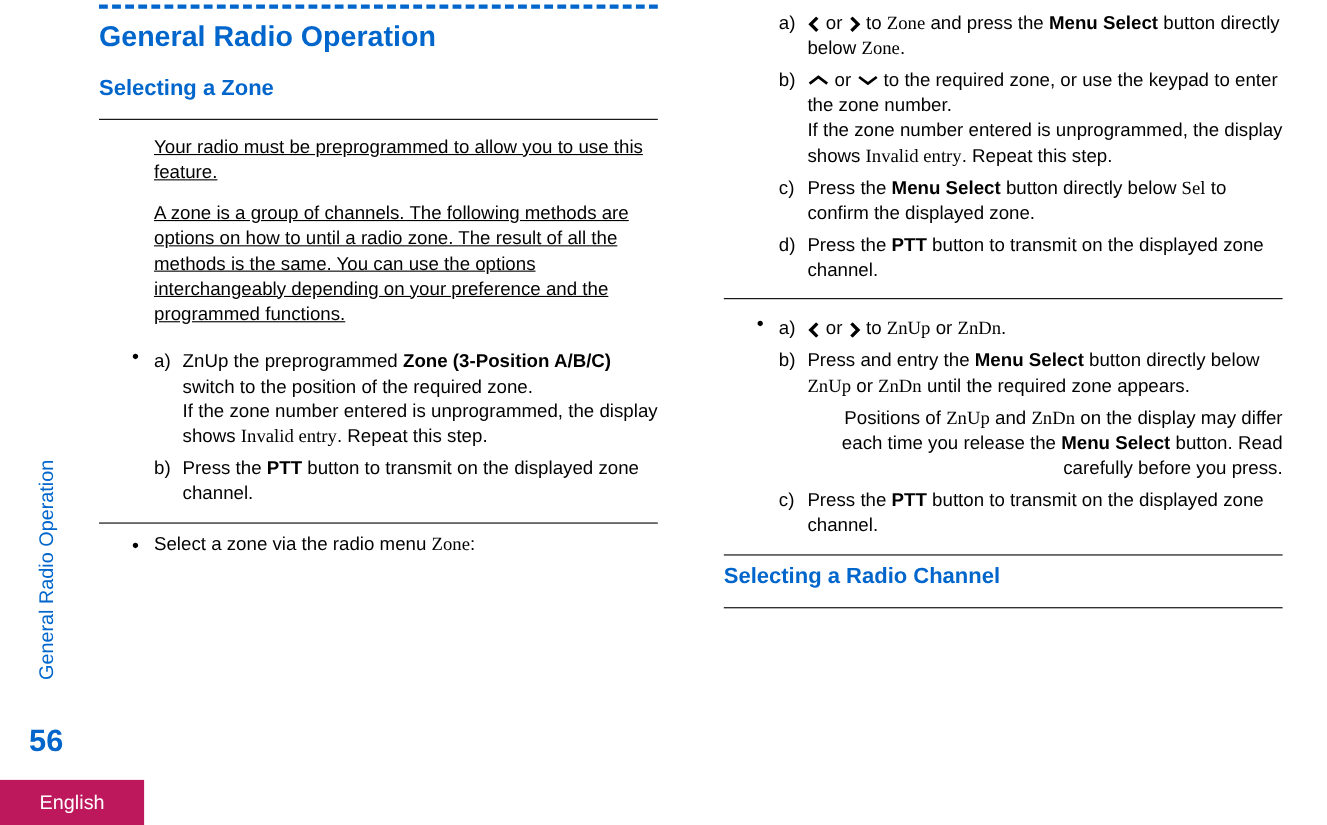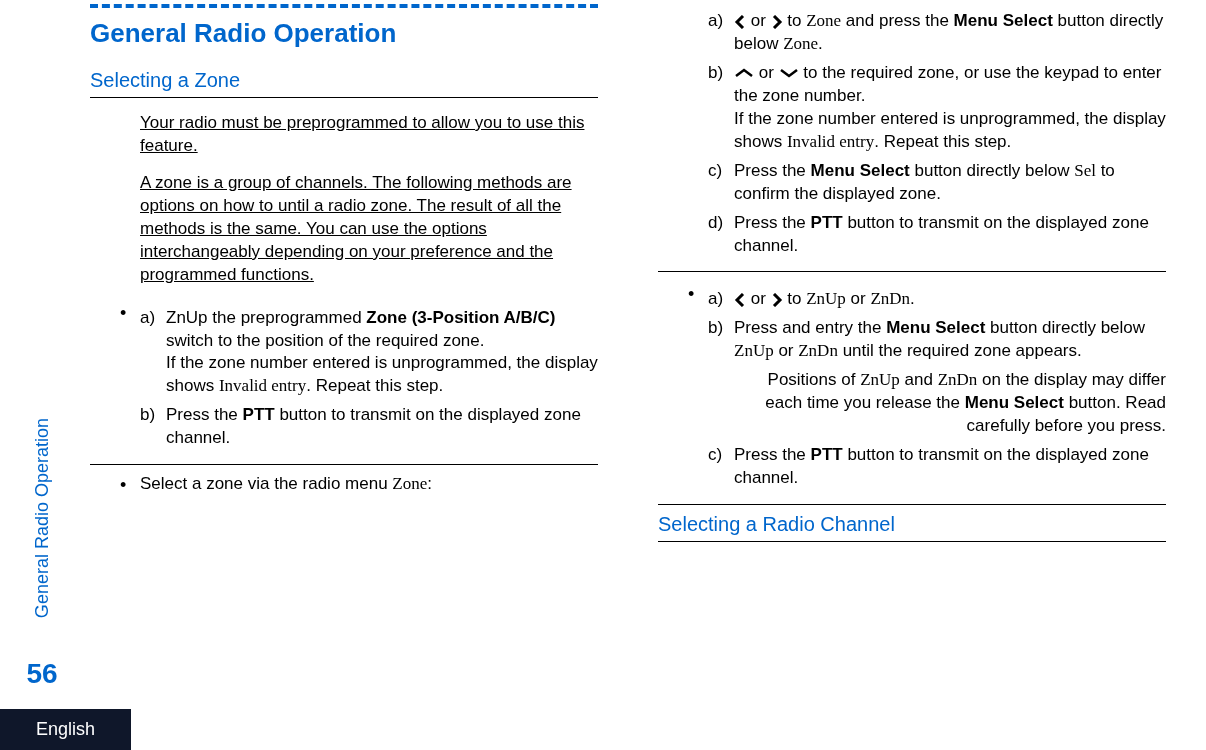--- a/index.html
+++ b/index.html
@@ -33,21 +33,21 @@
     }
     .page-number {
       color: #0066cc;
       font-size: 28px;
       font-weight: bold;
     }
     .lang-tag {
       position: absolute;
       left: 0;
       bottom: 0;
-      background: #0f172a;
+      background: #be185d;
       color: #fff;
       padding: 10px 36px;
       font-size: 18px;
     }
     .content {
       display: flex;
       gap: 60px;
       padding: 0 40px 0 90px;
       width: 100%;
     }
@@ -62,23 +62,23 @@
     }
     h1 {
       color: #0066cc;
       font-size: 26px;
       font-weight: bold;
       margin-bottom: 20px;
     }
     h2 {
       color: #0066cc;
       font-size: 20px;
-      font-weight: normal;
+      font-weight: bold;
       border-bottom: 1.5px solid #000;
-      padding-bottom: 5px;
+      padding-bottom: 16px;
       margin-bottom: 14px;
     }
     .body-text {
       font-size: 17px;
       line-height: 1.35;
       color: #000;
       margin-bottom: 14px;
       padding-left: 50px;
       text-decoration: underline;
     }

